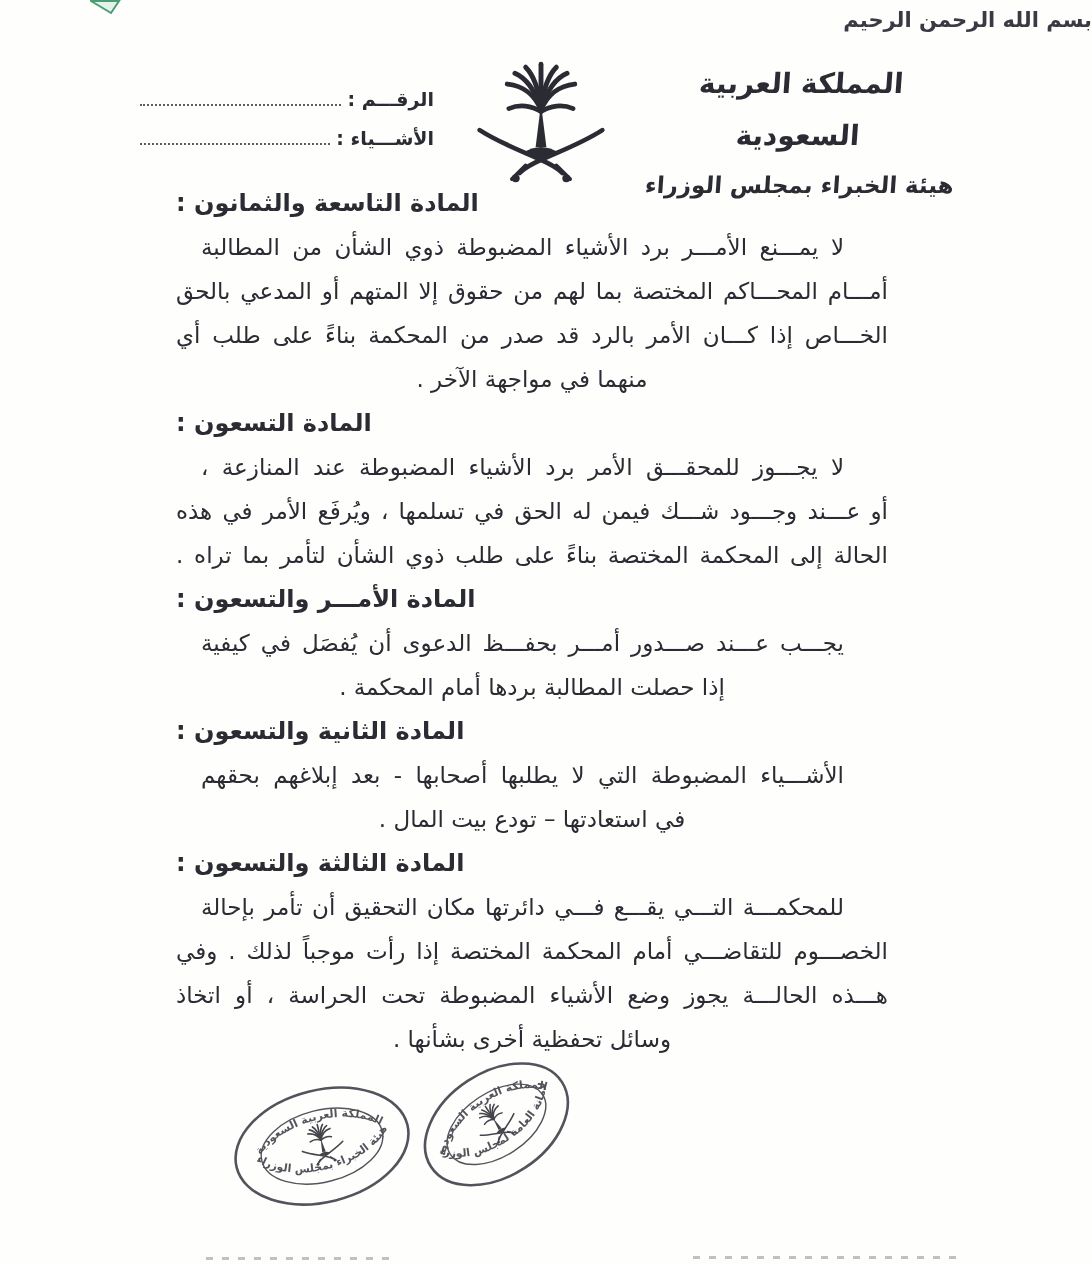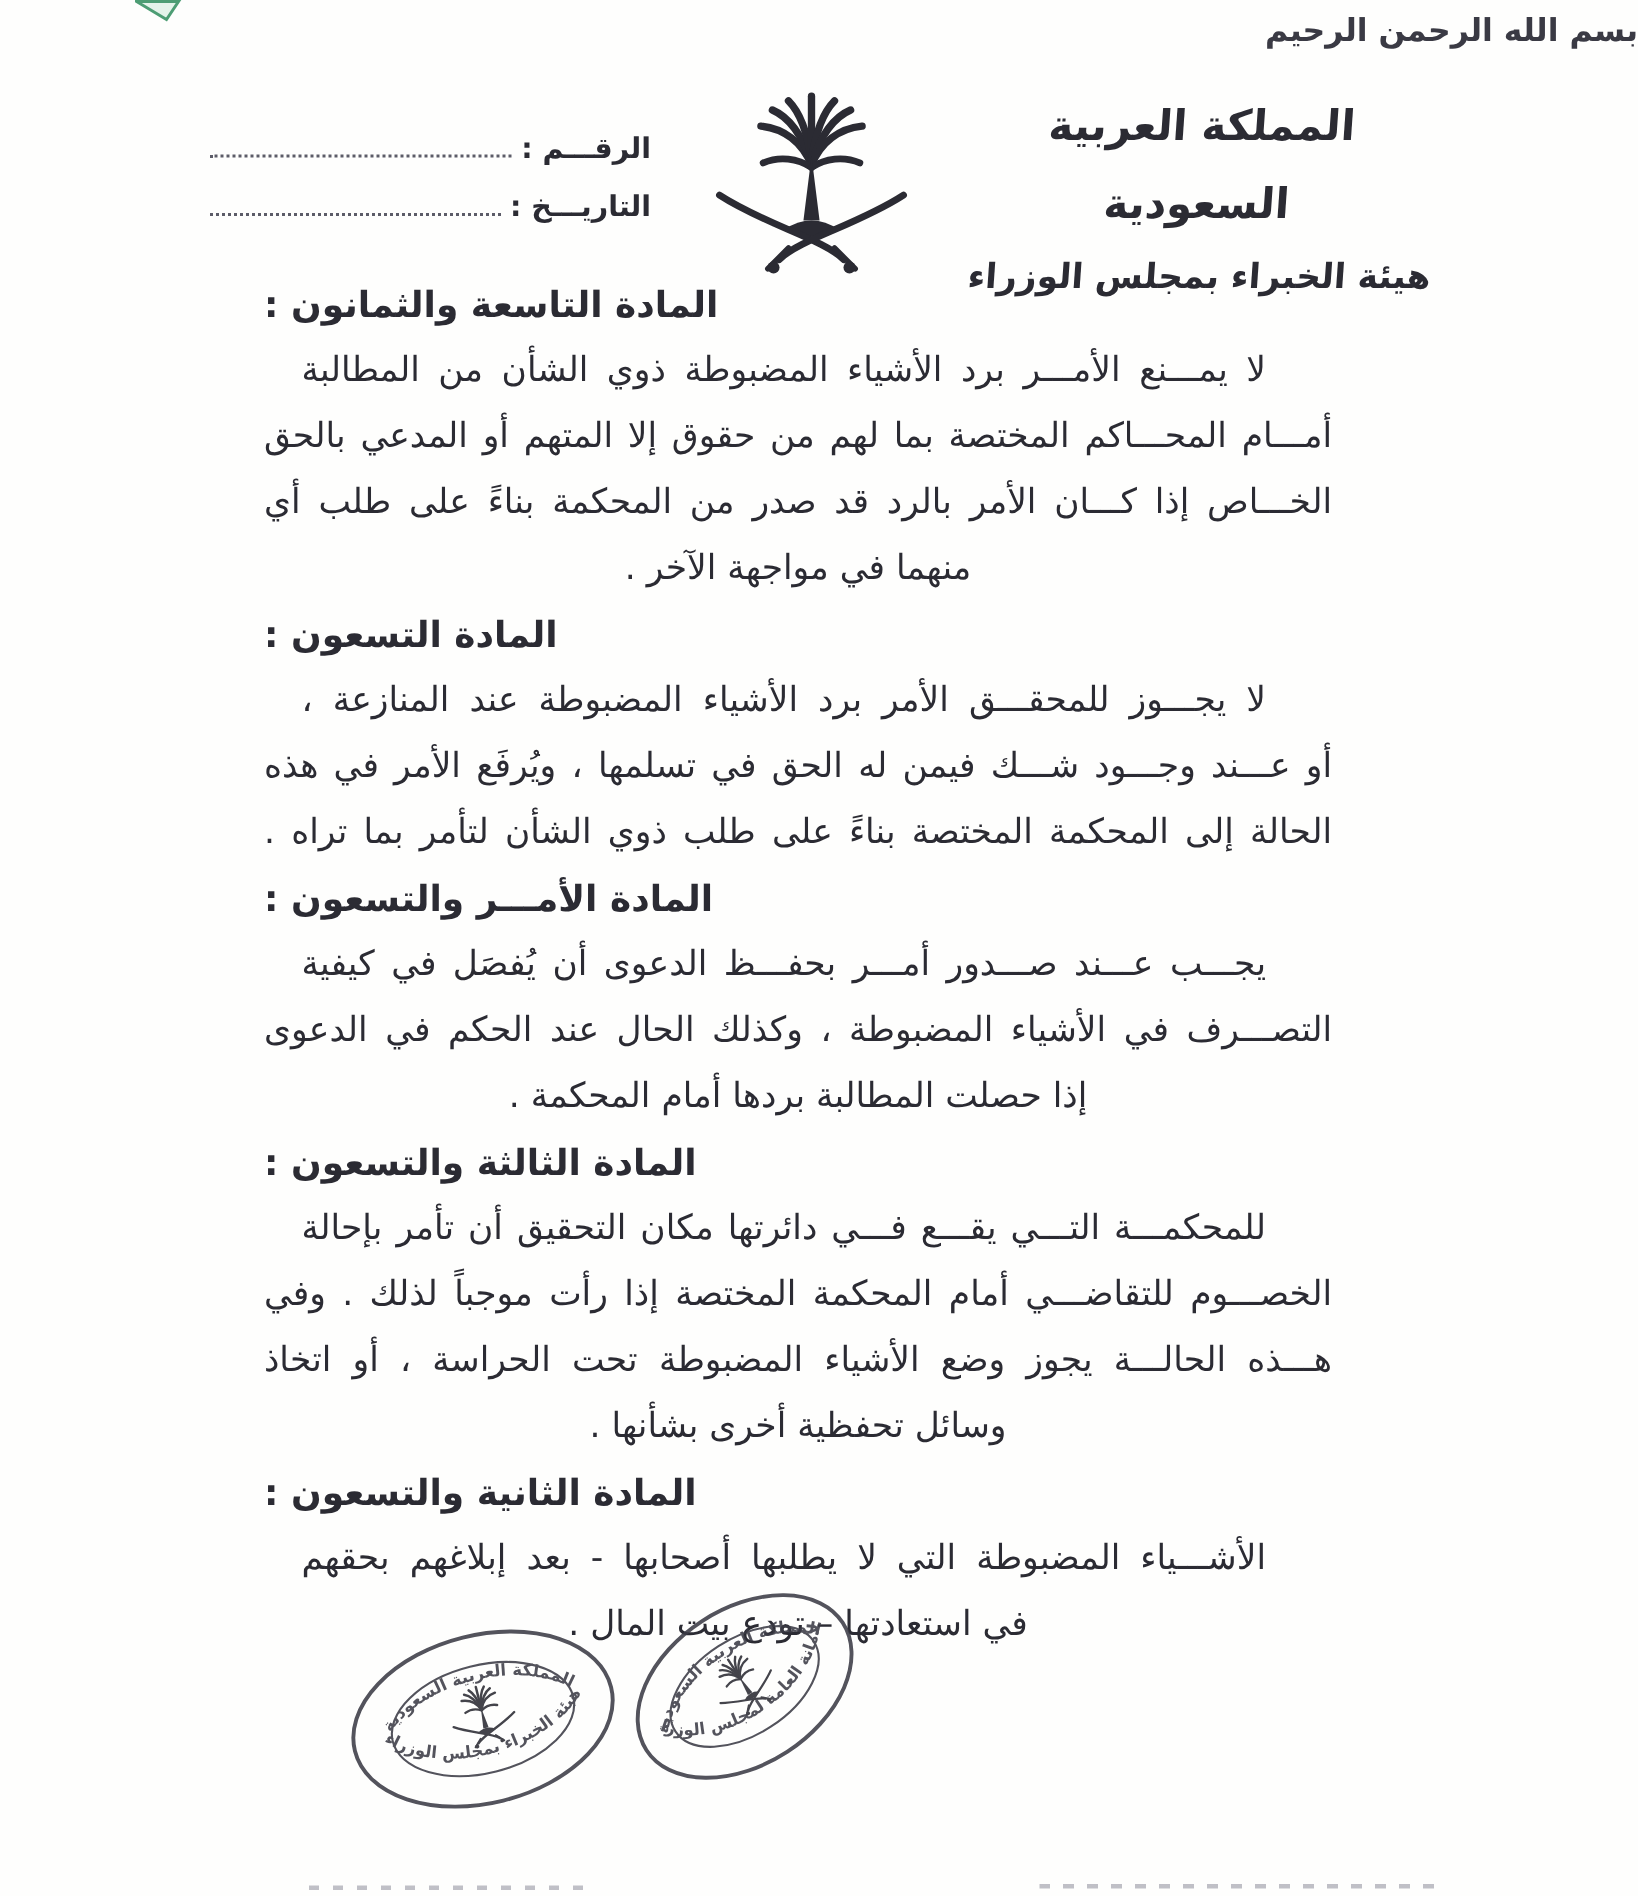--- a/index.html
+++ b/index.html
@@ -94,21 +94,21 @@
       <use href="#emblem-shape"></use>
     </svg>
   </div>
 
   <div class="fields">
     <div class="field-row">
       <span class="field-label">الرقـــم :</span>
       <span class="dots"></span>
     </div>
     <div class="field-row">
-      <span class="field-label">التاريـــخ :</span>
+      <span class="field-label">الأشـــياء :</span>
       <span class="dots"></span>
     </div>
   </div>
 
   <div class="body-text">
 
     <section>
       <h2 class="row heading">المادة التاسعة والثمانون :</h2>
       <p class="row line just indent">لا يمـــنع الأمـــر برد الأشياء المضبوطة ذوي الشأن من المطالبة</p>
       <p class="row line just">أمـــام المحـــاكم المختصة بما لهم من حقوق إلا المتهم أو المدعي بالحق</p>
@@ -119,36 +119,35 @@
     <section>
       <h2 class="row heading">المادة التسعون :</h2>
       <p class="row line just indent">لا يجـــوز للمحقـــق الأمر برد الأشياء المضبوطة عند المنازعة ،</p>
       <p class="row line just">أو عـــند وجـــود شـــك فيمن له الحق في تسلمها ، ويُرفَع الأمر في هذه</p>
       <p class="row line just">الحالة إلى المحكمة المختصة بناءً على طلب ذوي الشأن لتأمر بما تراه .</p>
     </section>
 
     <section>
       <h2 class="row heading">المادة الأمـــر والتسعون :</h2>
       <p class="row line just indent">يجـــب عـــند صـــدور أمـــر بحفـــظ الدعوى أن يُفصَل في كيفية</p>
-      <p class="row line just">التصـــرف في الأشياء المضبوطة ، وكذلك الحال عند الحكم في الدعوى</p>
       <p class="row line">إذا حصلت المطالبة بردها أمام المحكمة .</p>
+    </section>
+
+    <section>
+      <h2 class="row heading">المادة الثانية والتسعون :</h2>
+      <p class="row line just indent">الأشـــياء المضبوطة التي لا يطلبها أصحابها - بعد إبلاغهم بحقهم</p>
+      <p class="row line">في استعادتها – تودع بيت المال .</p>
     </section>
 
     <section>
       <h2 class="row heading">المادة الثالثة والتسعون :</h2>
       <p class="row line just indent">للمحكمـــة التـــي يقـــع فـــي دائرتها مكان التحقيق أن تأمر بإحالة</p>
       <p class="row line just">الخصـــوم للتقاضـــي أمام المحكمة المختصة إذا رأت موجباً لذلك . وفي</p>
       <p class="row line just">هـــذه الحالـــة يجوز وضع الأشياء المضبوطة تحت الحراسة ، أو اتخاذ</p>
       <p class="row line">وسائل تحفظية أخرى بشأنها .</p>
-    </section>
-
-    <section>
-      <h2 class="row heading">المادة الثانية والتسعون :</h2>
-      <p class="row line just indent">الأشـــياء المضبوطة التي لا يطلبها أصحابها - بعد إبلاغهم بحقهم</p>
-      <p class="row line">في استعادتها – تودع بيت المال .</p>
     </section>
 
   </div>
 
   <div class="stamp stamp-a">
     <svg width="165" height="112" viewBox="0 0 165 112">
       <ellipse cx="82.5" cy="56" rx="78" ry="52" fill="none" stroke="#3c3c46" stroke-width="2.6"></ellipse>
       <ellipse cx="82.5" cy="56" rx="55" ry="32" fill="none" stroke="#3c3c46" stroke-width="1.4"></ellipse>
       <path id="stampA-top" d="M16,66 A68,44 0 0 1 149,66" fill="none"></path>
       <path id="stampA-bottom" d="M18,48 A70,46 0 0 0 147,48" fill="none"></path>

